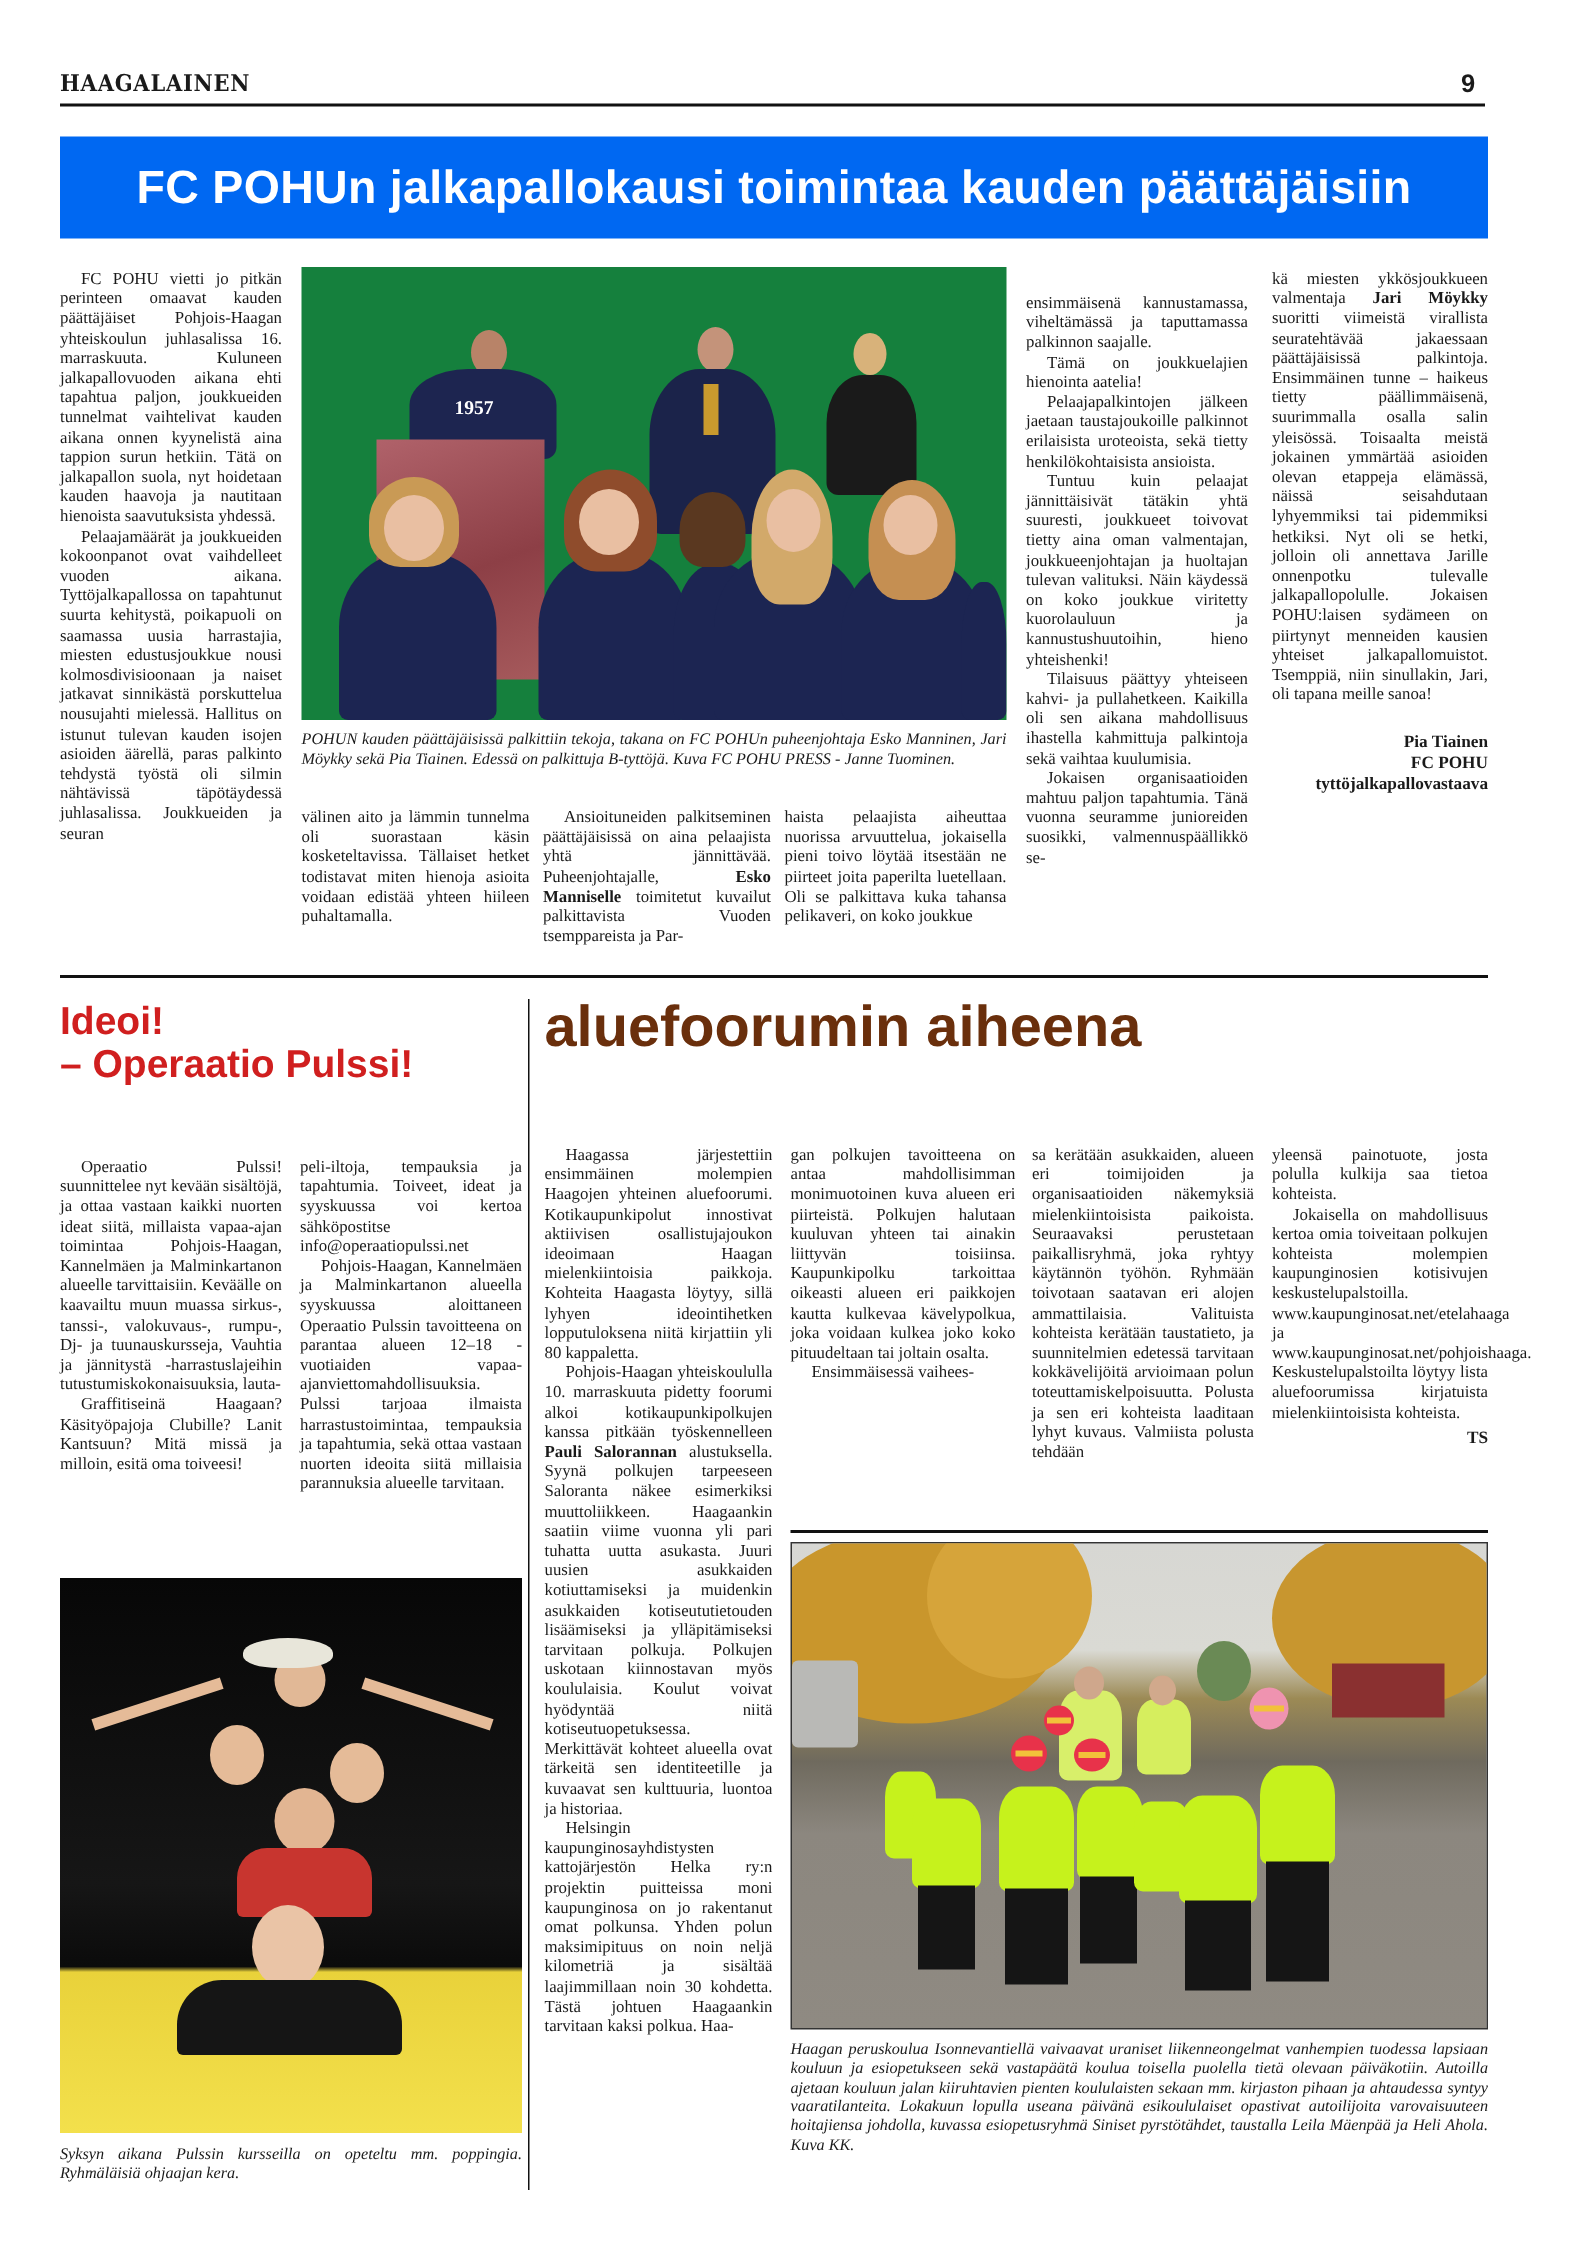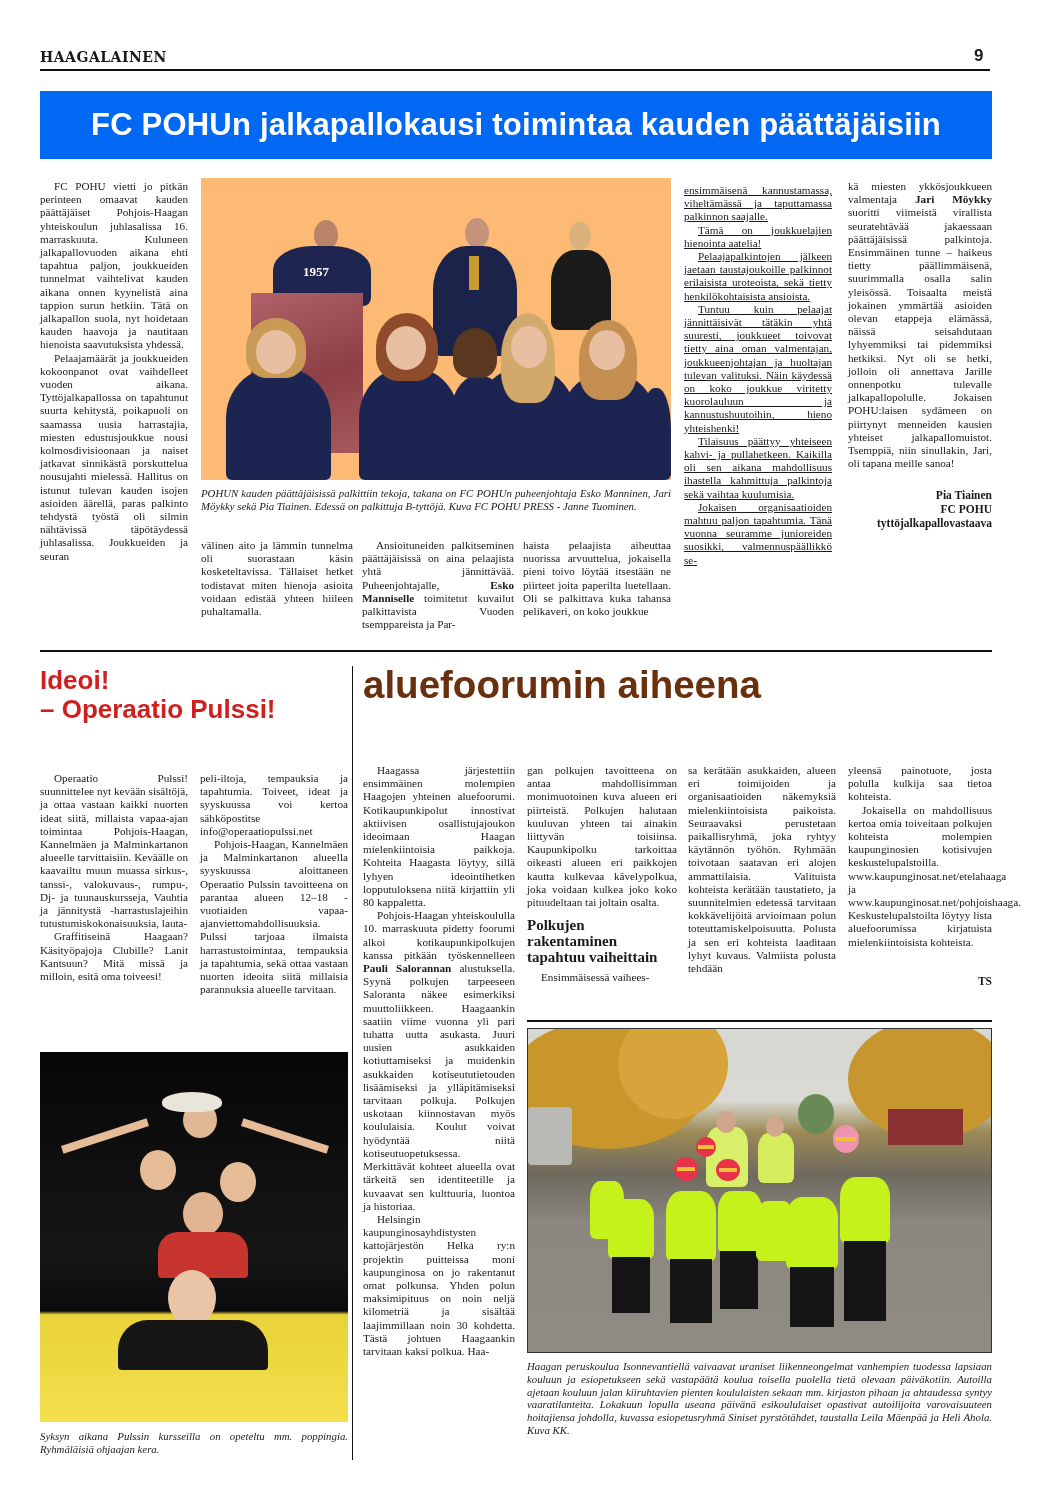--- a/index.html
+++ b/index.html
@@ -27,21 +27,21 @@
     .rule-h { position: absolute; height: 2px; background: #111; }
     .rule-v { position: absolute; width: 1px; background: #111; }
 
     .signature { text-align: right; font-weight: bold; font-size: 11.5px; line-height: 14px; }
 
     .h-red { left: 40px; top: 666px; width: 310px; font-family: "Liberation Sans", sans-serif; font-weight: bold; color: #d01f1f; font-size: 26px; line-height: 29px; }
     .h-brown { left: 363px; top: 664px; width: 480px; font-family: "Liberation Sans", sans-serif; font-weight: bold; color: #6a2f0c; font-size: 38.5px; line-height: 42px; }
     .subhead { font-weight: bold; font-size: 15px; line-height: 16px; margin: 8px 0 6px 0; text-align: left; }
 
     
-    .stage { background: #fdba74; }
+    .stage { background: #15803d; }
     .podium { position: absolute; background: linear-gradient(160deg, #b0626a 0%, #8d3f46 55%, #a65a5c 100%); }
     .person { position: absolute; border-radius: 40% 40% 8px 8px; background: #1d2550; }
     .head { position: absolute; border-radius: 50%; }
     .girl { position: absolute; border-radius: 45% 45% 6px 6px; background: #1c2552; }
     .hair { position: absolute; border-radius: 50% 50% 35% 35%; }
     .face { position: absolute; border-radius: 50%; background: #e9bfa2; }
 
     
     .dance-bg { background: linear-gradient(180deg, #070707 0%, #161616 55%, #0b0b0b 70%, #e9d23a 71%, #f3e04c 100%); }
 
@@ -111,21 +111,21 @@
 <div class="col" style="left:201px; top:539px; width:152px;">
   <p class="noindent">välinen aito ja lämmin tunnelma oli suorastaan käsin kosketeltavissa. Tällaiset hetket todistavat miten hienoja asioita voidaan edistää yhteen hiileen puhaltamalla.</p>
 </div>
 <div class="col" style="left:362px; top:539px; width:152px;">
   <p><span>Ansioituneiden palkitseminen päättäjäisissä on aina pelaajista yhtä jännittävää. Puheenjohtajalle, </span><b>Esko Manniselle</b><span> toimitetut kuvailut palkittavista Vuoden tsemppareista ja Par-</span></p>
 </div>
 <div class="col" style="left:523px; top:539px; width:148px;">
   <p class="noindent">haista pelaajista aiheuttaa nuorissa arvuuttelua, jokaisella pieni toivo löytää itsestään ne piirteet joita paperilta luetellaan. Oli se palkittava kuka tahansa pelikaveri, on koko joukkue</p>
 </div>
 
-<div class="col" style="left:684px; top:184px; width:148px;text-decoration:underline;">
+<div class="col" style="left:684px; top:196px; width:148px;">
   <p class="noindent">ensimmäisenä kannustamassa, viheltämässä ja taputtamassa palkinnon saajalle.</p>
   <p>Tämä on joukkuelajien hienointa aatelia!</p>
   <p>Pelaajapalkintojen jälkeen jaetaan taustajoukoille palkinnot erilaisista uroteoista, sekä tietty henkilökohtaisista ansioista.</p>
   <p>Tuntuu kuin pelaajat jännittäisivät tätäkin yhtä suuresti, joukkueet toivovat tietty aina oman valmentajan, joukkueenjohtajan ja huoltajan tulevan valituksi. Näin käydessä on koko joukkue viritetty kuorolauluun ja kannustushuutoihin, hieno yhteishenki!</p>
   <p>Tilaisuus päättyy yhteiseen kahvi- ja pullahetkeen. Kaikilla oli sen aikana mahdollisuus ihastella kahmittuja palkintoja sekä vaihtaa kuulumisia.</p>
   <p>Jokaisen organisaatioiden mahtuu paljon tapahtumia. Tänä vuonna seuramme junioreiden suosikki, valmennuspäällikkö se-</p>
 </div>
 
 <div class="col" style="left:848px; top:180px; width:144px;">
   <p class="noindent"><span>kä miesten ykkösjoukkueen valmentaja </span><b>Jari Möykky</b><span> suoritti viimeistä virallista seuratehtävää jakaessaan päättäjäisissä palkintoja. Ensimmäinen tunne – haikeus tietty päällimmäisenä, suurimmalla osalla salin yleisössä. Toisaalta meistä jokainen ymmärtää asioiden olevan etappeja elämässä, näissä seisahdutaan lyhyemmiksi tai pidemmiksi hetkiksi. Nyt oli se hetki, jolloin oli annettava Jarille onnenpotku tulevalle jalkapallopolulle. Jokaisen POHU:laisen sydämeen on piirtynyt menneiden kausien yhteiset jalkapallomuistot. Tsemppiä, niin sinullakin, Jari, oli tapana meille sanoa!</span></p>
@@ -173,32 +173,31 @@
 </div>
 
 <div class="col" style="left:363px; top:764px; width:152px;">
   <p>Haagassa järjestettiin ensimmäinen molempien Haagojen yhteinen aluefoorumi. Kotikaupunkipolut innostivat aktiivisen osallistujajoukon ideoimaan Haagan mielenkiintoisia paikkoja. Kohteita Haagasta löytyy, sillä lyhyen ideointihetken lopputuloksena niitä kirjattiin yli 80 kappaletta.</p>
   <p><span>Pohjois-Haagan yhteiskoululla 10. marraskuuta pidetty foorumi alkoi kotikaupunkipolkujen kanssa pitkään työskennelleen </span><b>Pauli Salorannan</b><span> alustuksella. Syynä polkujen tarpeeseen Saloranta näkee esimerkiksi muuttoliikkeen. Haagaankin saatiin viime vuonna yli pari tuhatta uutta asukasta. Juuri uusien asukkaiden kotiuttamiseksi ja muidenkin asukkaiden kotiseututietouden lisäämiseksi ja ylläpitämiseksi tarvitaan polkuja. Polkujen uskotaan kiinnostavan myös koululaisia. Koulut voivat hyödyntää niitä kotiseutuopetuksessa. Merkittävät kohteet alueella ovat tärkeitä sen identiteetille ja kuvaavat sen kulttuuria, luontoa ja historiaa.</span></p>
   <p>Helsingin kaupunginosayhdistysten kattojärjestön Helka ry:n projektin puitteissa moni kaupunginosa on jo rakentanut omat polkunsa. Yhden polun maksimipituus on noin neljä kilometriä ja sisältää laajimmillaan noin 30 kohdetta. Tästä johtuen Haagaankin tarvitaan kaksi polkua. Haa-</p>
 </div>
 
 <div class="col" style="left:527px; top:764px; width:150px;">
   <p class="noindent">gan polkujen tavoitteena on antaa mahdollisimman monimuotoinen kuva alueen eri piirteistä. Polkujen halutaan kuuluvan yhteen tai ainakin liittyvän toisiinsa. Kaupunkipolku tarkoittaa oikeasti alueen eri paikkojen kautta kulkevaa kävelypolkua, joka voidaan kulkea joko koko pituudeltaan tai joltain osalta.</p>
-  <div class="subhead">Polkujen rakentaminen tapahtuu vaiheittain</div>
   <p>Ensimmäisessä vaihees-</p>
 </div>
 
 <div class="col" style="left:688px; top:764px; width:148px;">
   <p class="noindent">sa kerätään asukkaiden, alueen eri toimijoiden ja organisaatioiden näkemyksiä mielenkiintoisista paikoista. Seuraavaksi perustetaan paikallisryhmä, joka ryhtyy käytännön työhön. Ryhmään toivotaan saatavan eri alojen ammattilaisia. Valituista kohteista kerätään taustatieto, ja suunnitelmien edetessä tarvitaan kokkävelijöitä arvioimaan polun toteuttamiskelpoisuutta. Polusta ja sen eri kohteista laaditaan lyhyt kuvaus. Valmiista polusta tehdään</p>
 </div>
 
 <div class="col" style="left:848px; top:764px; width:144px;">
   <p class="noindent">yleensä painotuote, josta polulla kulkija saa tietoa kohteista.</p>
   <p>Jokaisella on mahdollisuus kertoa omia toiveitaan polkujen kohteista molempien kaupunginosien kotisivujen keskustelupalstoilla. www.kaupunginosat.net/etelahaaga ja www.kaupunginosat.net/pohjoishaaga. Keskustelupalstoilta löytyy lista aluefoorumissa kirjatuista mielenkiintoisista kohteista.</p>
-  <div class="signature" style="margin-top:25px;">TS</div>
+  <div class="signature" style="margin-top:3px;">TS</div>
 </div>
 
 <div class="rule-h" style="left:527px; top:1020px; width:465px;"></div>
 
 <div class="photo street-bg" style="left:527px; top:1028px; width:465px; height:325px; border:1px solid #333;">
   <div class="tree" style="left:-20px; top:-10px; width:200px; height:130px; background:#c9962c;"></div>
   <div class="tree" style="left:90px; top:-20px; width:110px; height:110px; background:#d6a43a;"></div>
   <div class="tree" style="left:320px; top:-10px; width:160px; height:120px; background:#c8962f;"></div>
   <div class="tree" style="left:270px; top:65px; width:36px; height:40px; background:#6a8a55;"></div>
   <div style="position:absolute; left:360px; top:80px; width:75px; height:36px; background:#8a3030;"></div>

